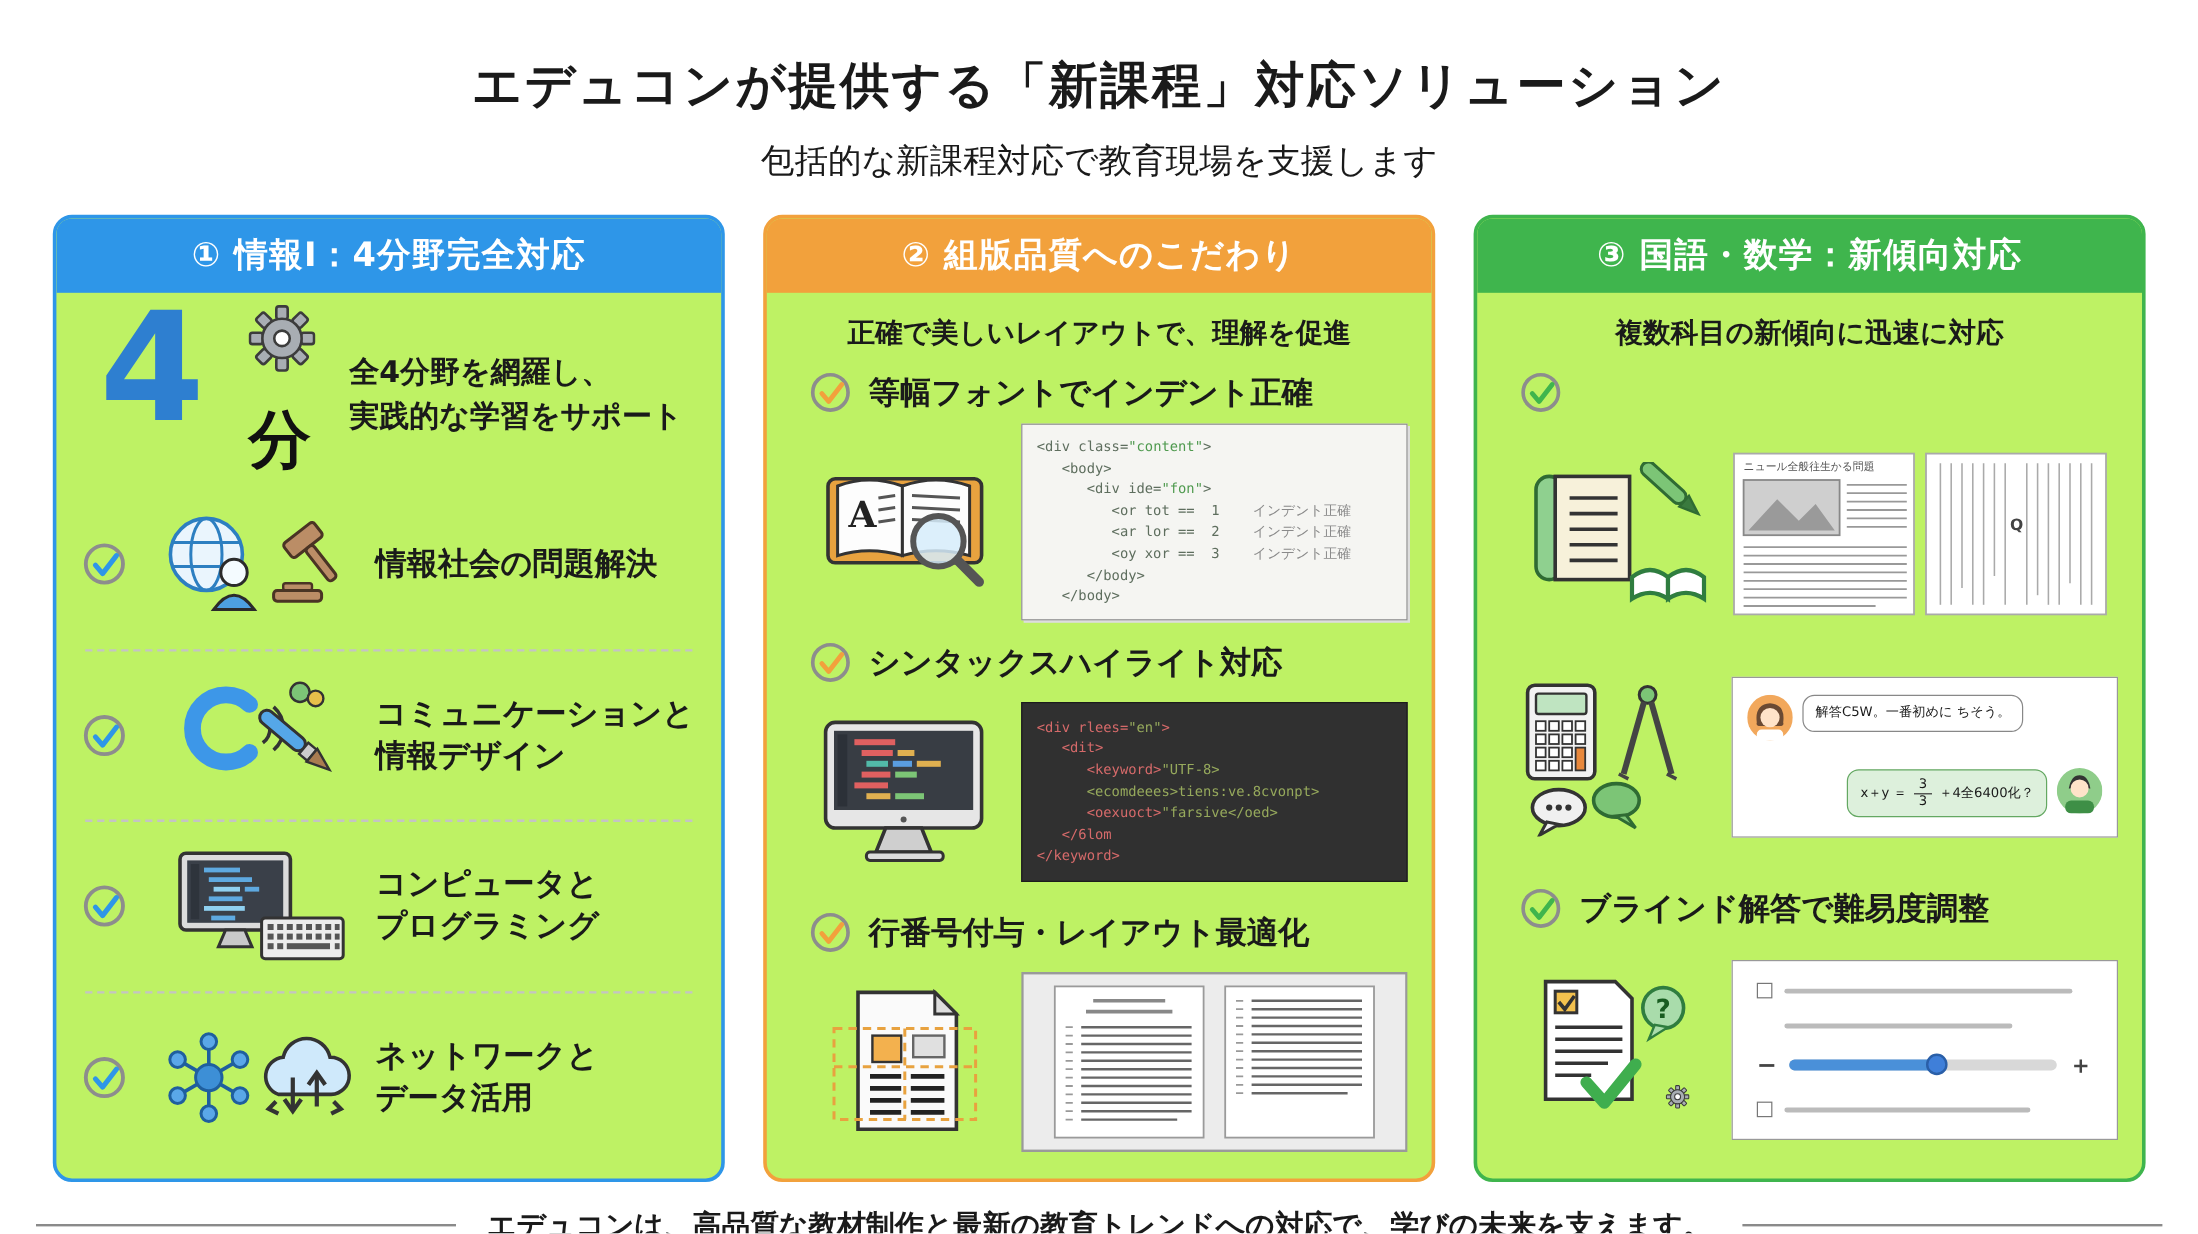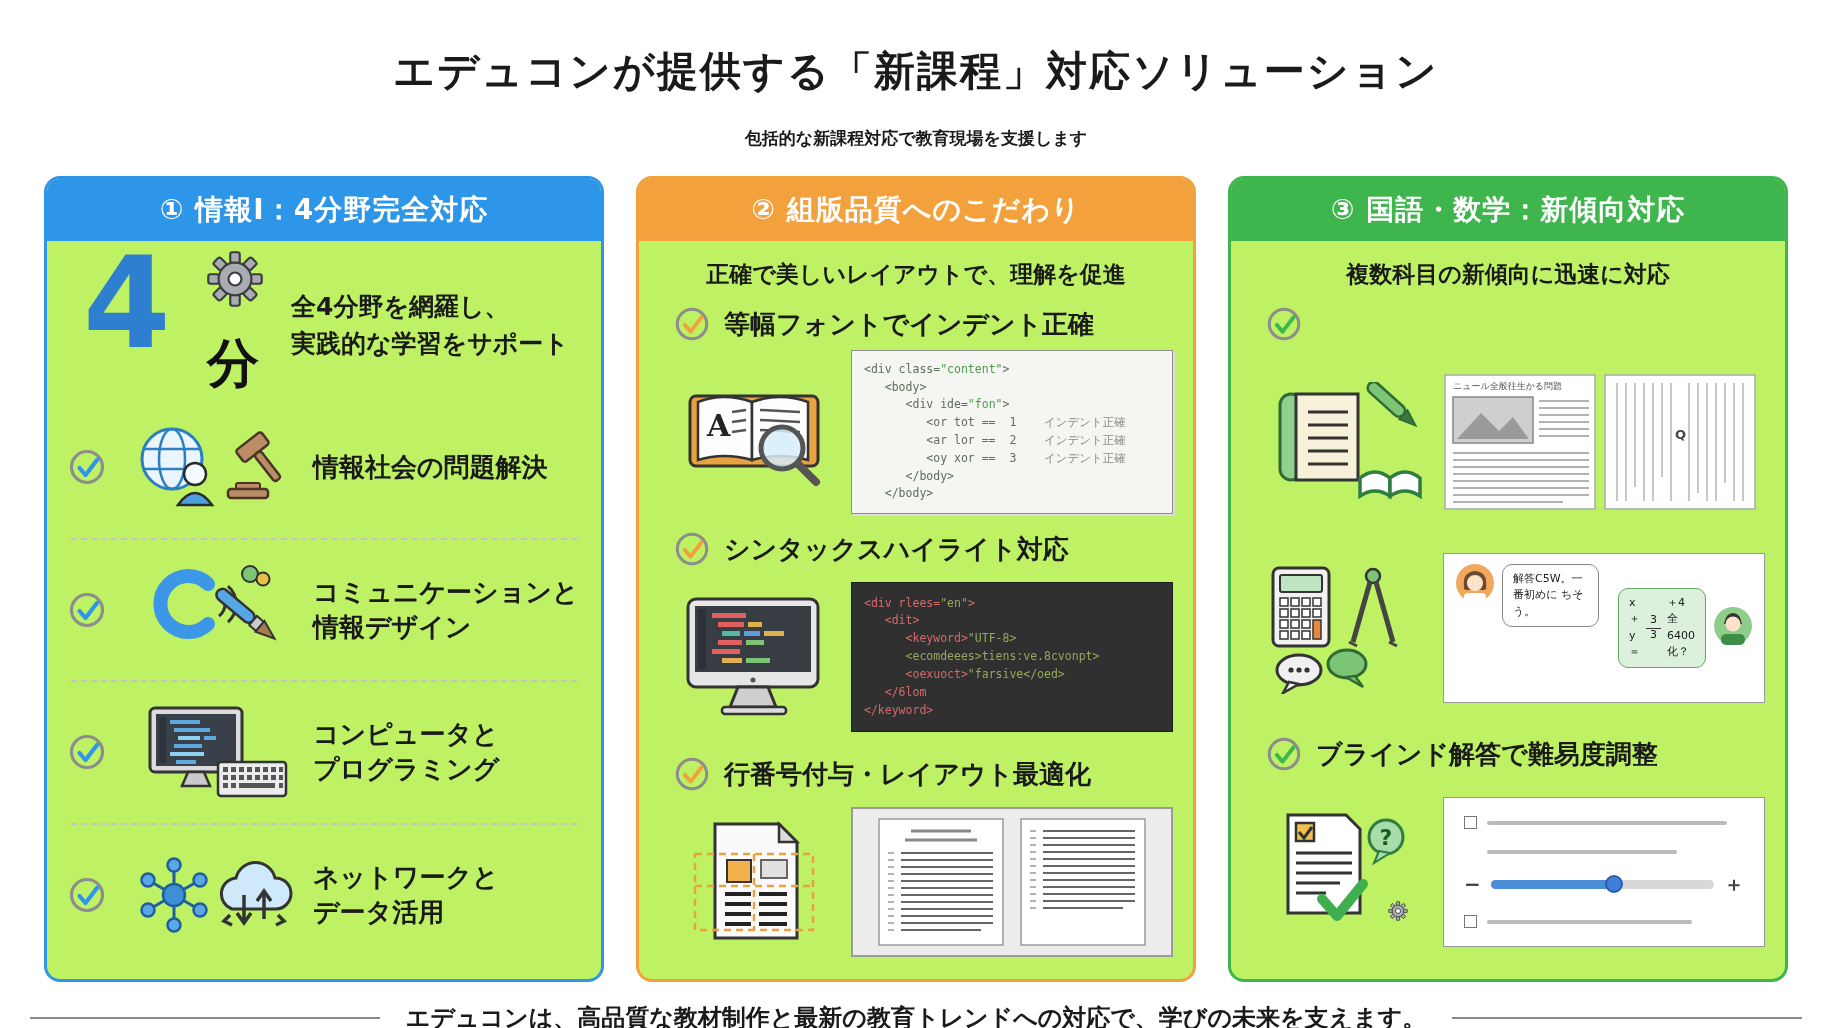--- a/index.html
+++ b/index.html
@@ -6,21 +6,21 @@
     --blue:#2E96E8; --orange:#F2A13C; --green:#3FB54D;
     --blue-dark:#2E7FD0;
   }
   *{box-sizing:border-box;}
   html,body{margin:0;padding:0;background:#fff;}
   .page{
     width:1832px;height:1028px;background:#ffffff;position:relative;overflow:hidden;
     font-family:"DejaVu Sans","Liberation Sans",sans-serif;color:#1a1a1a;
   }
   .page-title{margin:16px;padding-top:28px;text-align:center;font-size:41px;font-weight:800;letter-spacing:2px;}
-  .page-subtitle{margin-top:28px;text-align:center;font-size:17px;font-weight:700;}
+  .page-subtitle{margin-top:16px;text-align:center;font-size:28px;font-weight:400;}
 
   .cards{display:flex;gap:32px;padding:0 44px;margin-top:26px;height:806px;}
   .card{flex:1;border-radius:16px;border:3.5px solid #999;background:#bef264;display:flex;flex-direction:column;overflow:hidden;}
   .card.blue{border-color:var(--blue);}
   .card.orange{border-color:var(--orange);}
   .card.green{border-color:var(--green);}
   .card-header{height:62px;flex:none;display:flex;align-items:center;justify-content:center;color:#fff;font-size:28px;font-weight:800;letter-spacing:1px;}
   .card.blue .card-header{background:var(--blue);}
   .card.orange .card-header{background:var(--orange);}
   .card.green .card-header{background:var(--green);}
@@ -57,21 +57,21 @@
   .codeline{white-space:pre;}
   .code-light{background:#f5f5f2;border:1.5px solid #8f8f8f;padding:10px 12px;color:#5e6e5e;box-shadow:2px 2px 0 #ddd;}
   .code-light .k{color:#5e6e5e;}
   .code-light .s{color:#4f9a4f;}
   .code-light .m{color:#8a8a8a;}
   .code-dark{background:#303030;border:1.5px solid #1c1c1c;padding:12px;color:#c8c8c8;}
   .code-dark .r{color:#d66a6a;margin-top:48px;}
   .code-dark .g{color:#96a95c;}
 
   
-  .chat-mock{border:1.5px solid #999;width:322px;height:150px;background:#fff;padding:10px 12px;display:flex;gap:19px;justify-content:center;}
+  .chat-mock{border:1.5px solid #999;width:322px;height:134px;background:#fff;padding:10px 12px;display:flex;flex-direction:column;gap:19px;justify-content:center;}
   .chat-row{display:flex;gap:8px;align-items:flex-start;}
   .chat-row.right{justify-content:flex-end;align-items:center;}
   .bubble{border:1.5px solid #888;border-radius:10px;padding:6px 10px;font-size:11px;line-height:1.5;background:#fff;max-width:220px;}
   .bubble.green{background:#ddf0dc;border-color:#64a862;display:flex;align-items:center;gap:6px;}
   .frac{display:inline-flex;flex-direction:column;align-items:center;line-height:1.1;font-size:11px;}
   .frac .top{border-bottom:1.2px solid #333;padding:0 4px 1px;}
   .avatar{flex:none;}
 
   
   .slider-mock{border:1.5px solid #999;width:322px;height:150px;background:#fff;padding:18px 20px;display:flex;flex-direction:column;justify-content:space-between;}

